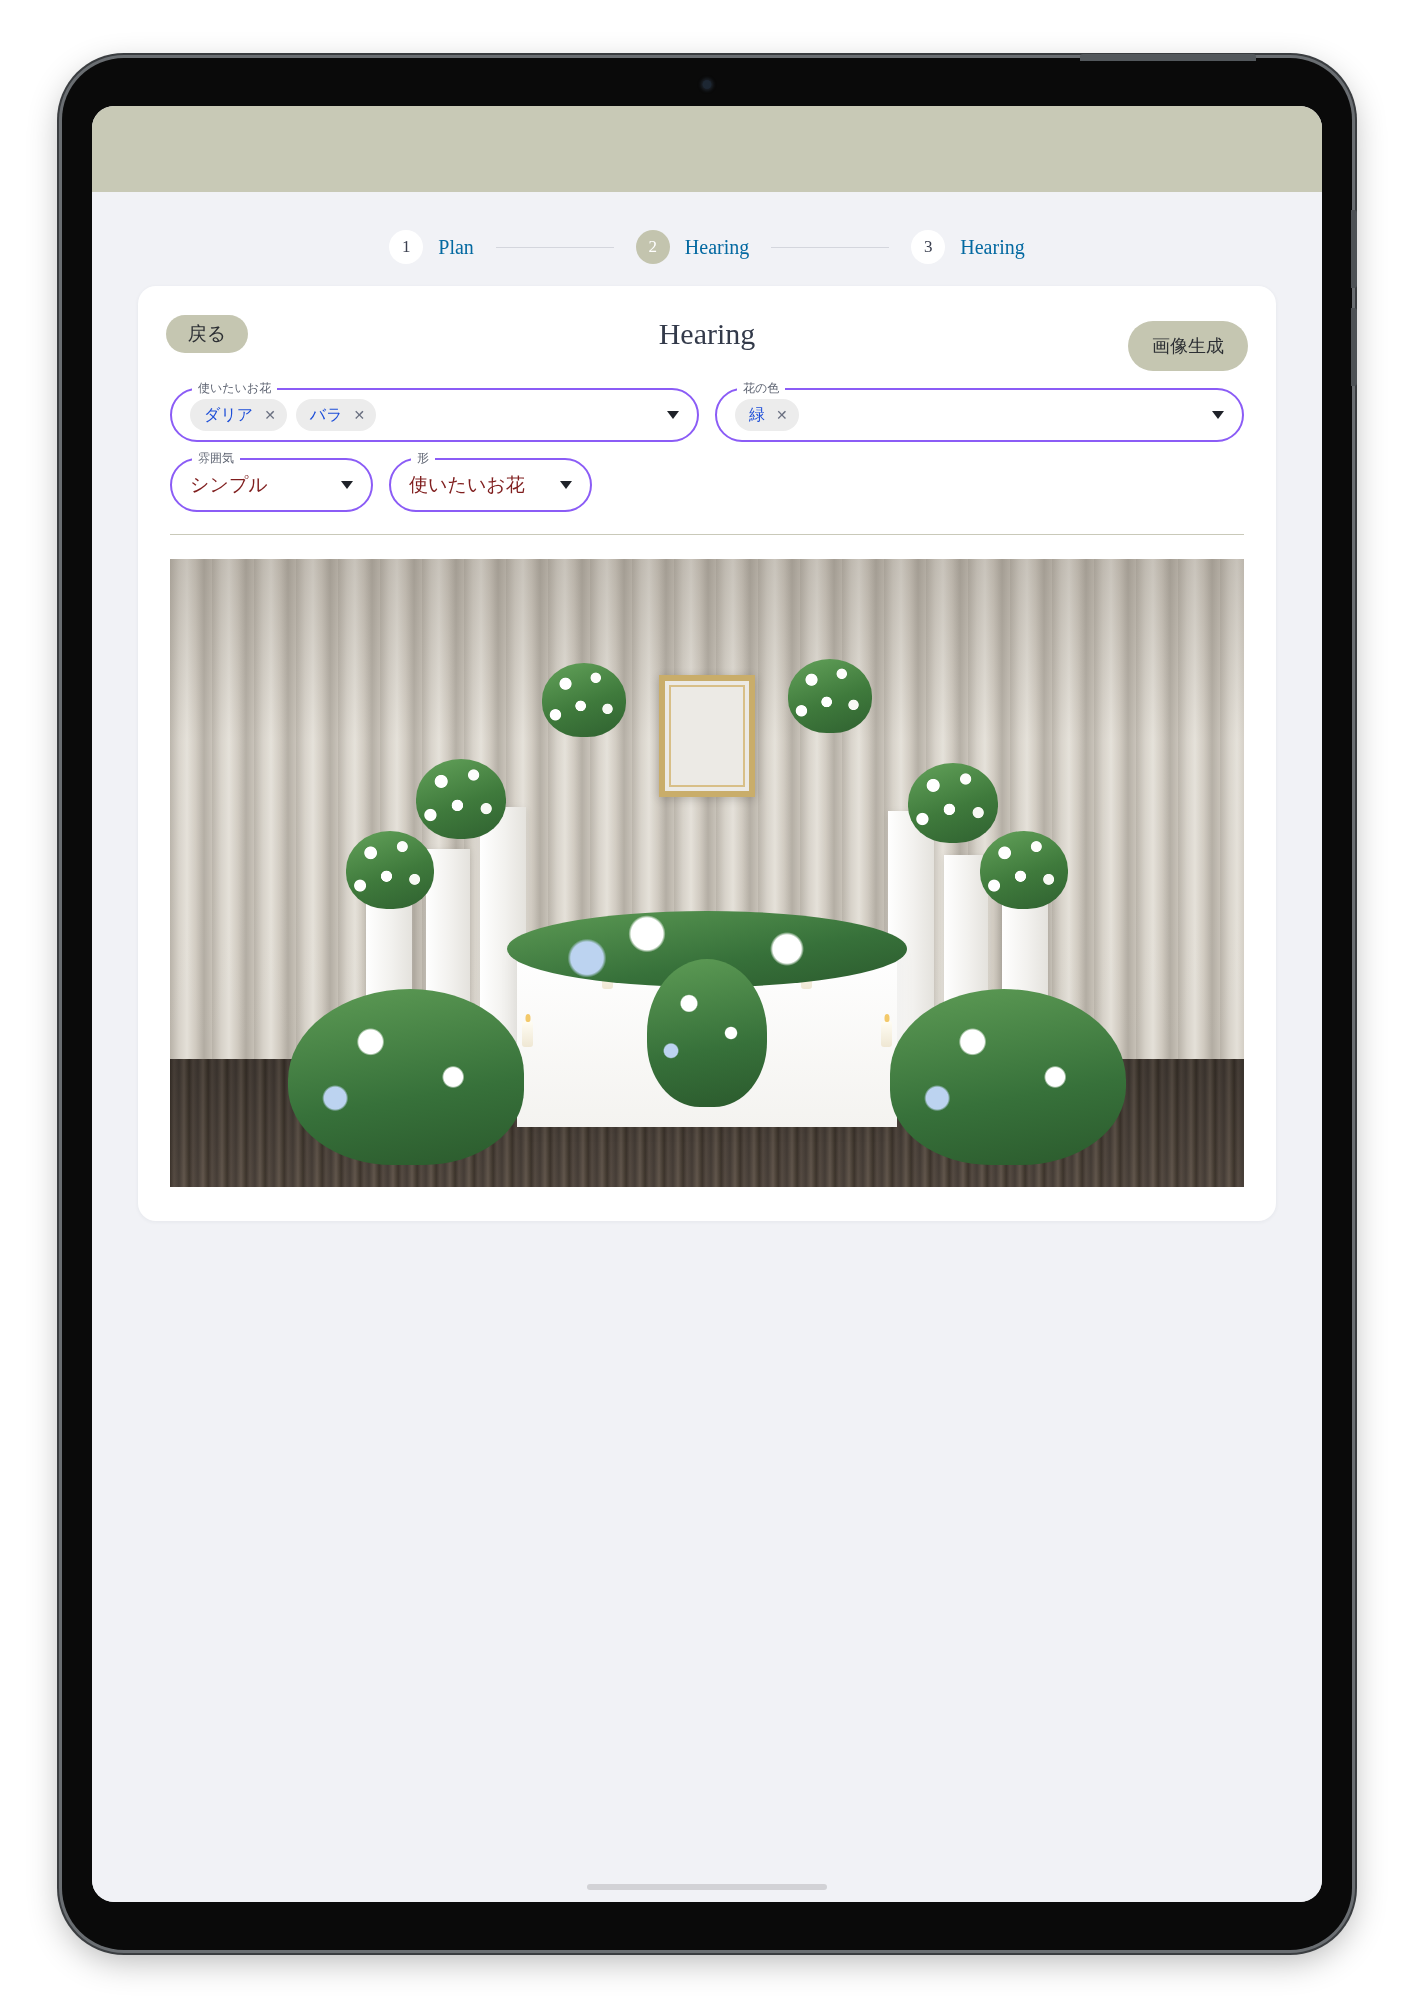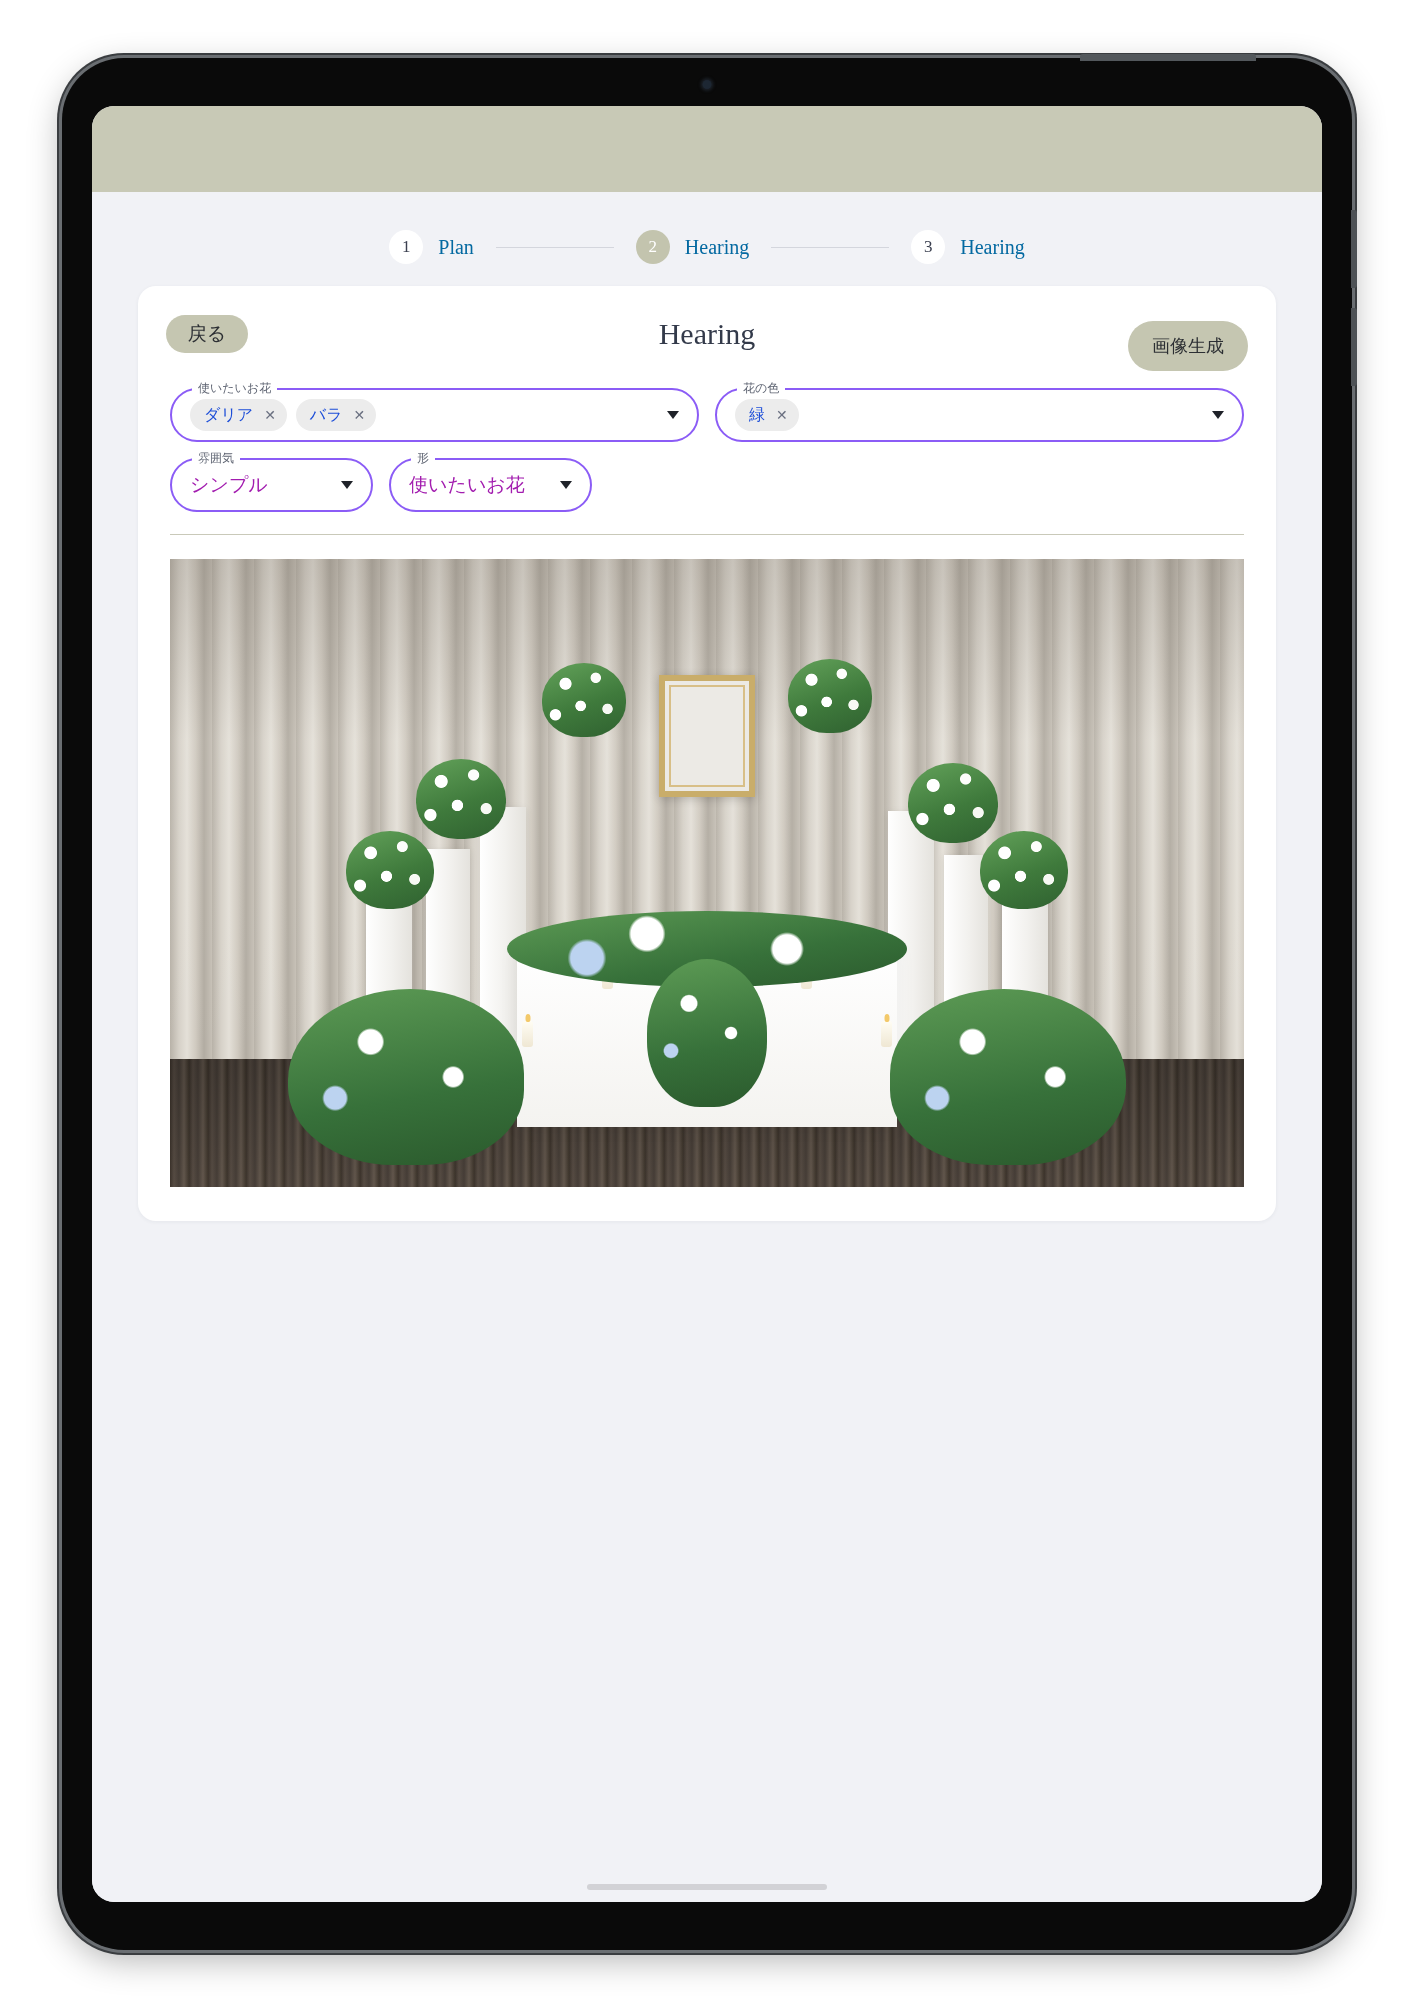--- a/index.html
+++ b/index.html
@@ -194,21 +194,21 @@
     top: -10px;
     left: 20px;
     background: #ffffff;
     padding: 0 6px;
     font-size: 12px;
     color: #5e6472;
     white-space: nowrap;
   }
   .field-value {
     font-size: 19px;
-    color: #a21caf;
+    color: #7f1d1d;
     white-space: nowrap;
     overflow: hidden;
   }
   .chevron-down {
     position: absolute;
     right: 18px;
     top: 50%;
     transform: translateY(-50%);
     width: 0; height: 0;
     border-left: 6px solid transparent;

